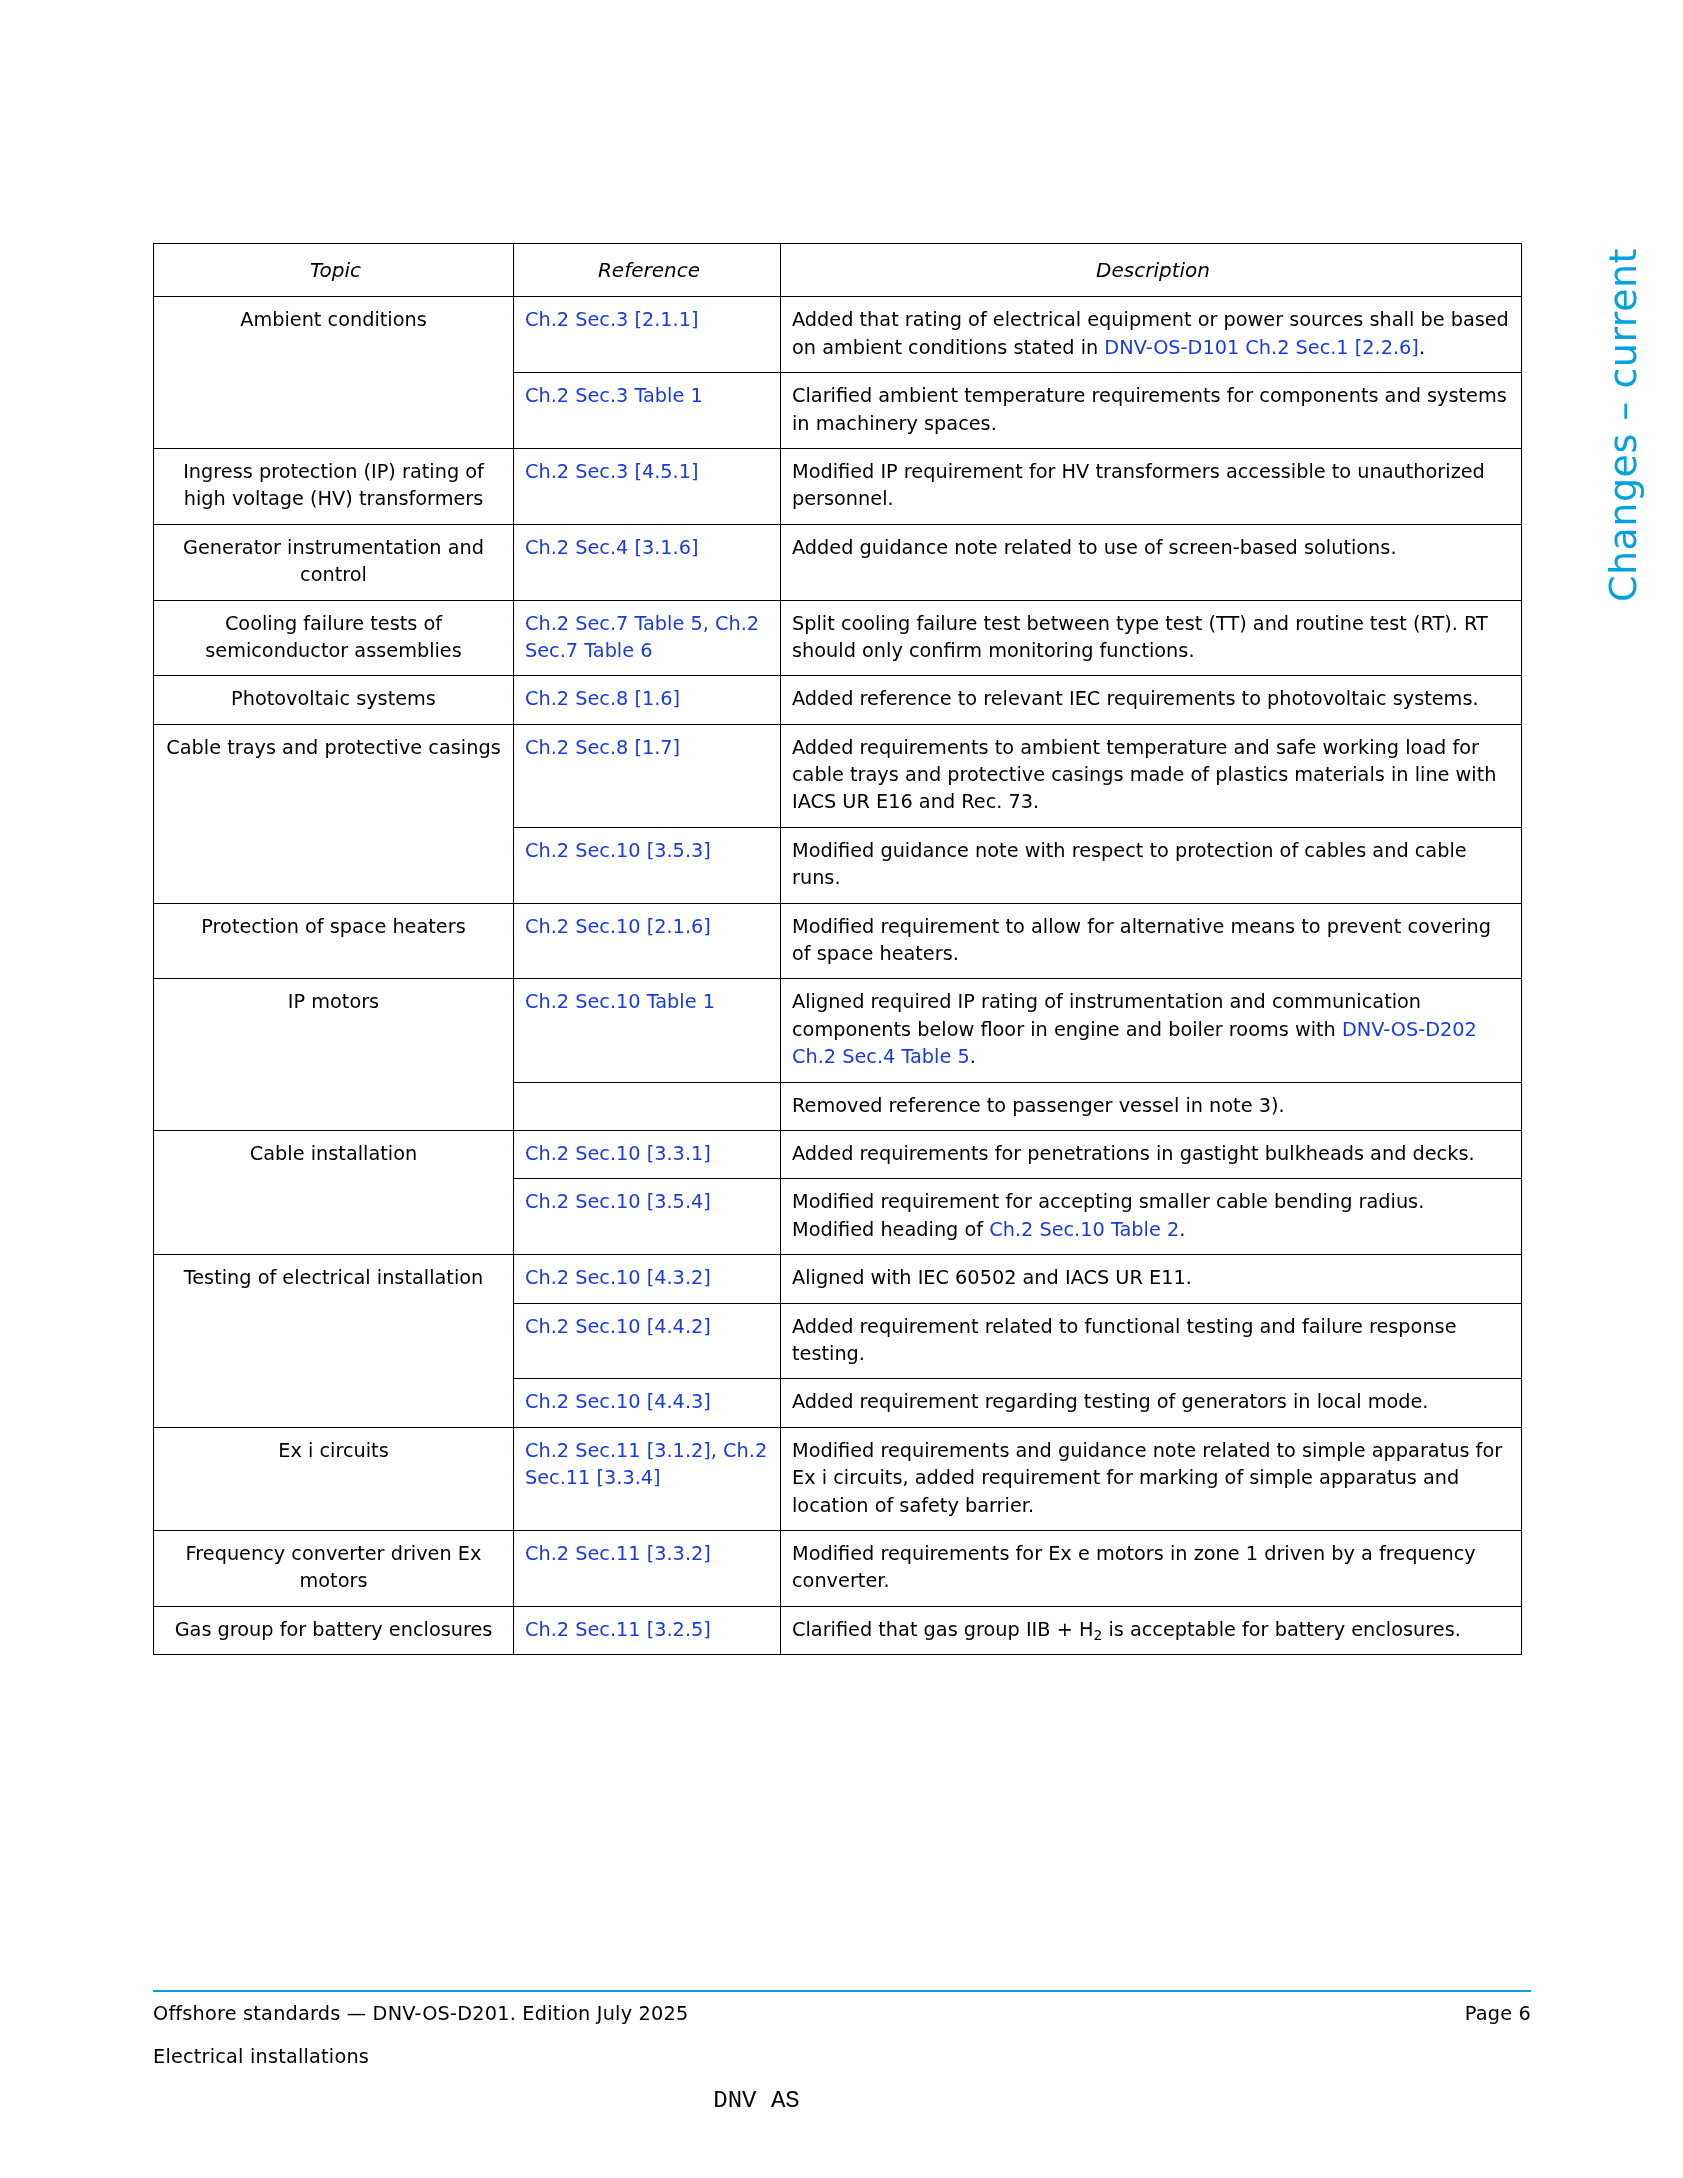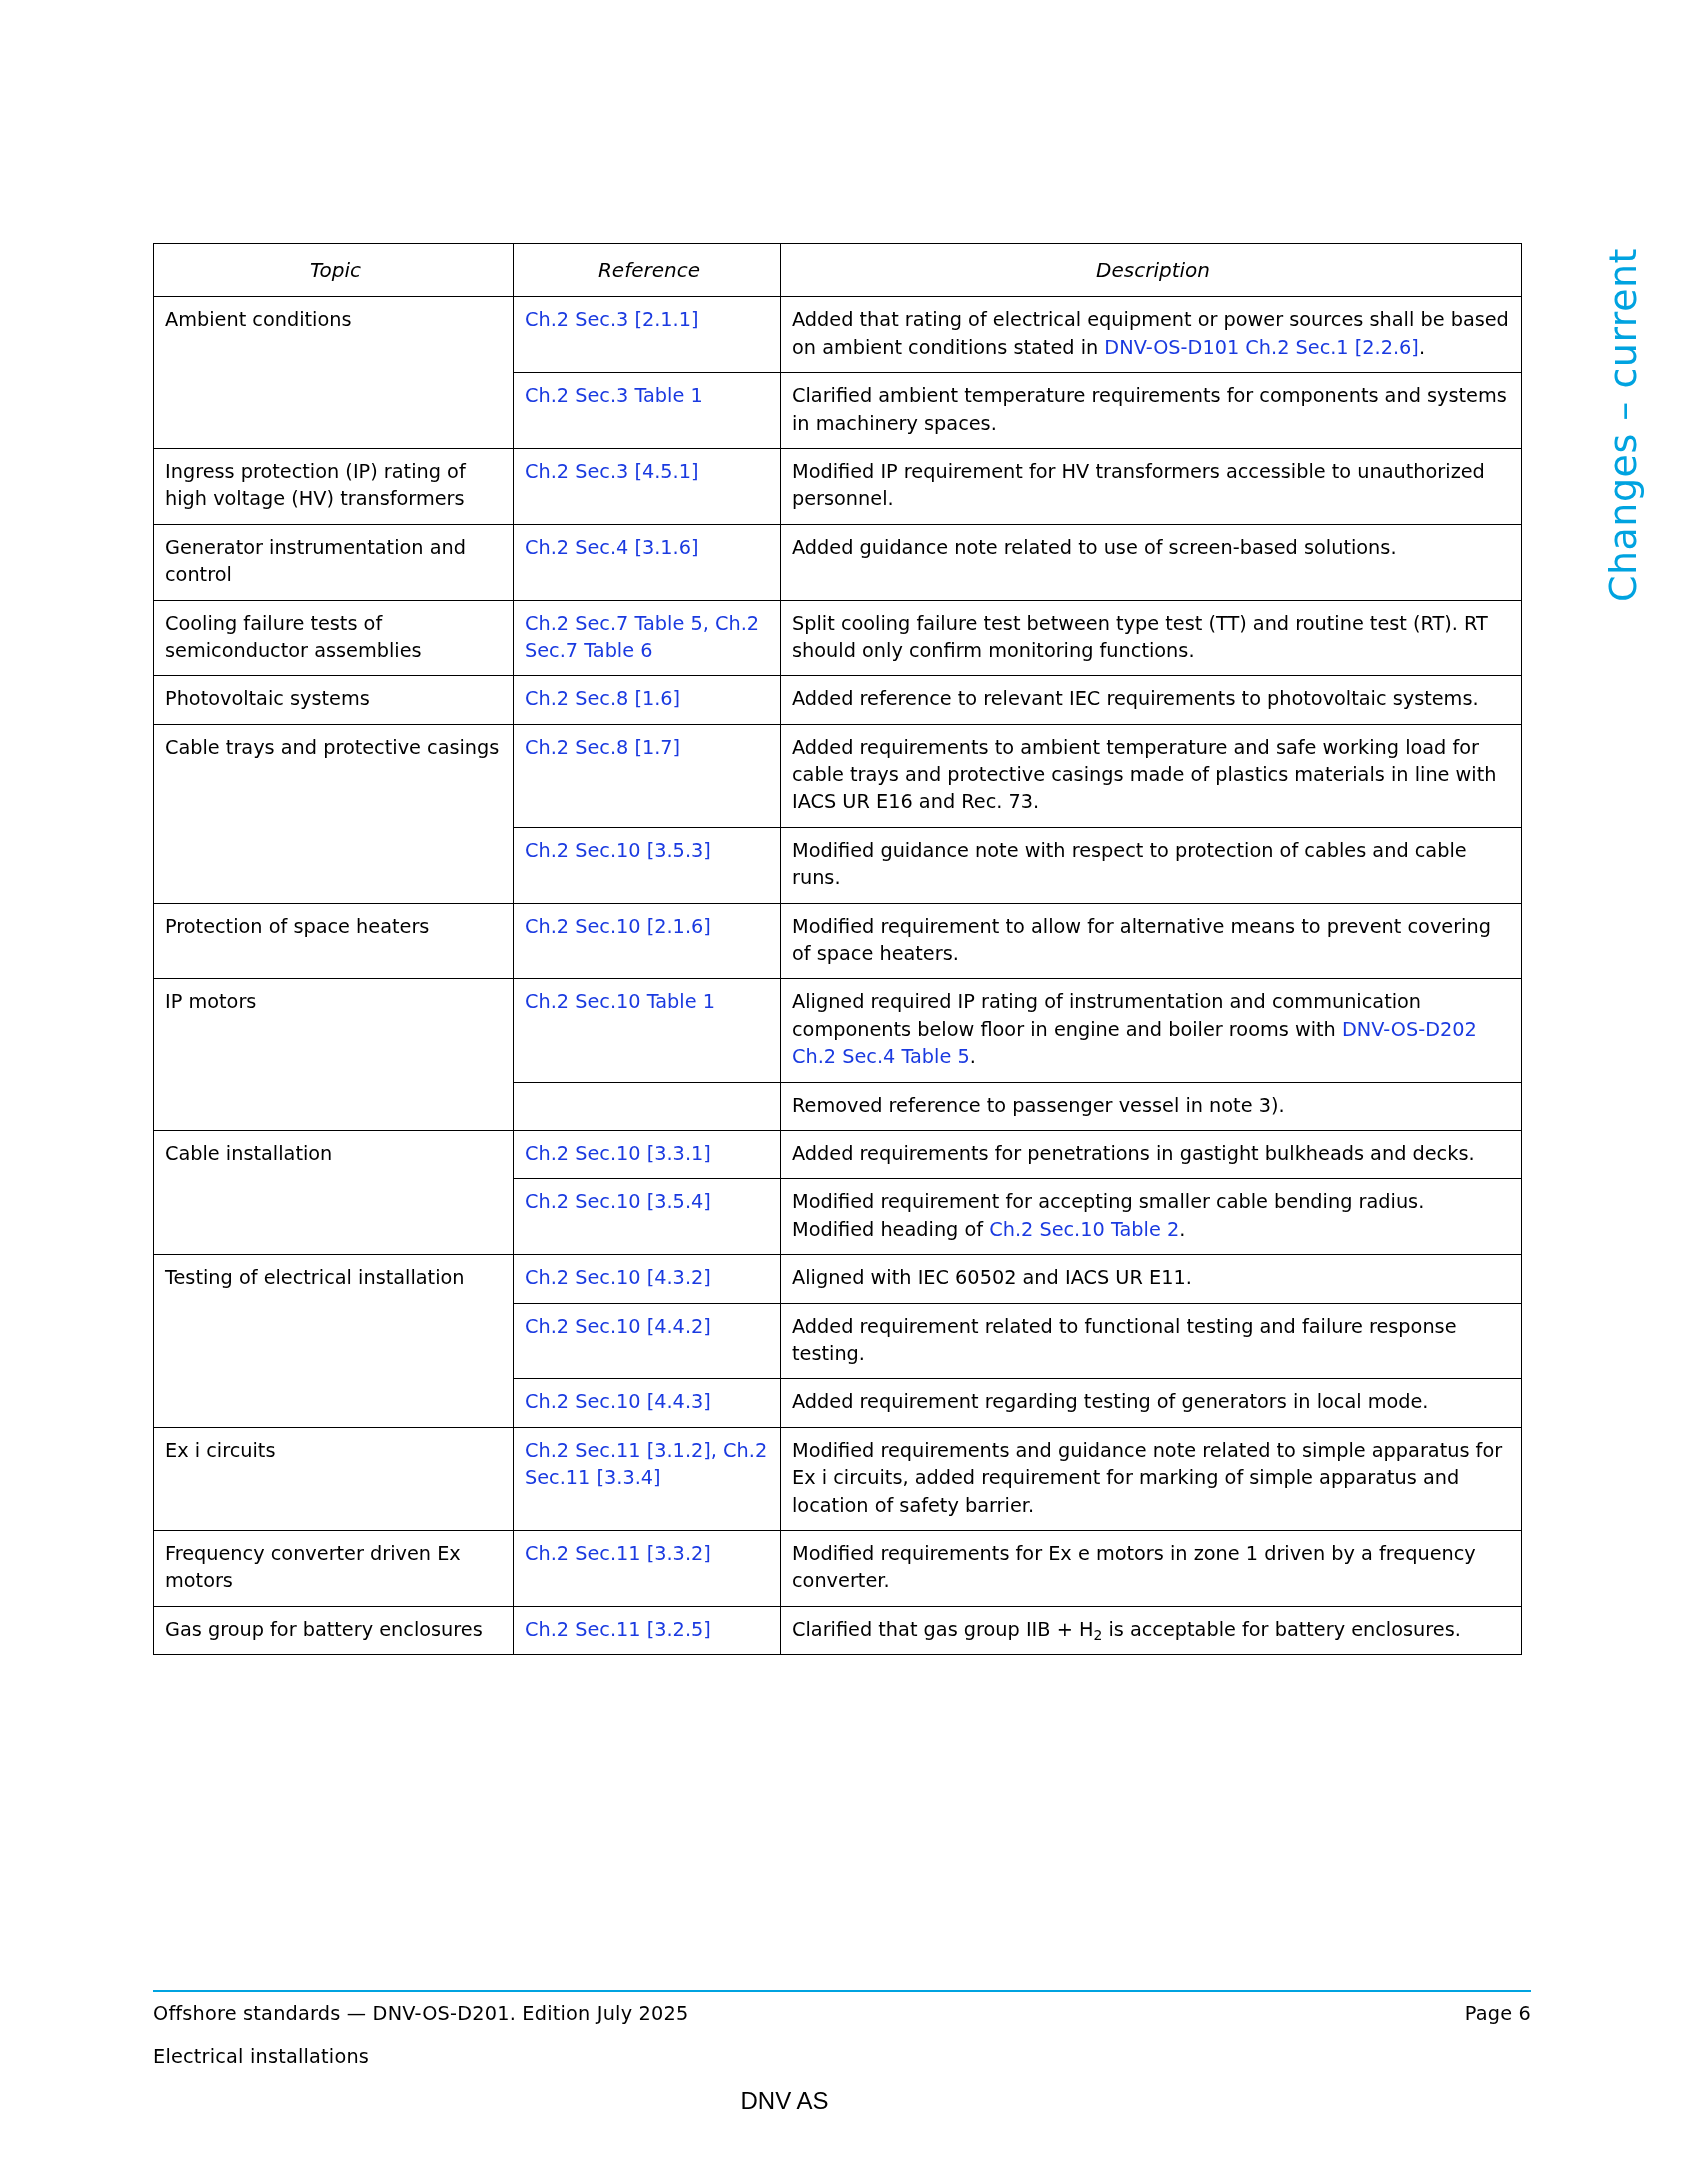--- a/index.html
+++ b/index.html
@@ -58,21 +58,21 @@
   }
   col.c-topic { width: 360px; }
   col.c-ref   { width: 267px; }
   col.c-desc  { width: 741px; }
   .ref {
     color: #1a3ae0;
   }
   .lnk {
     color: #1a3ae0;
   }
-  .topic-cell { padding-left: 14px; }
+  .topic-cell { padding-left: 14px; text-align: center; }
   .desc-cell { padding-left: 13px; margin-left: 48px; }
   .ref-cell { padding-left: 14px; }
   sub { font-size: 0.72em; vertical-align: baseline; position: relative; top: 0.3em; }
 
   .footer-rule {
     position: absolute;
     left: 153px;
     top: 1990px;
     width: 1378px;
     height: 2px;
@@ -95,22 +95,21 @@
   .footer-left-2 {
     margin-top: 20px;
   }
   .footer-org {
     position: absolute;
     left: 0;
     top: 2087px;
     width: 1513px;
     text-align: center;
     font-size: 24px;
-    font-family: Liberation Sans, sans-serif;
-    margin-left: 28px;
+    font-family: Liberation Mono, monospace;
   }
 </style>
 </head>
 <body>
 
 <div class="page">
 
   <div class="side-tab">Changes – current</div>
 
   <table class="changes">

